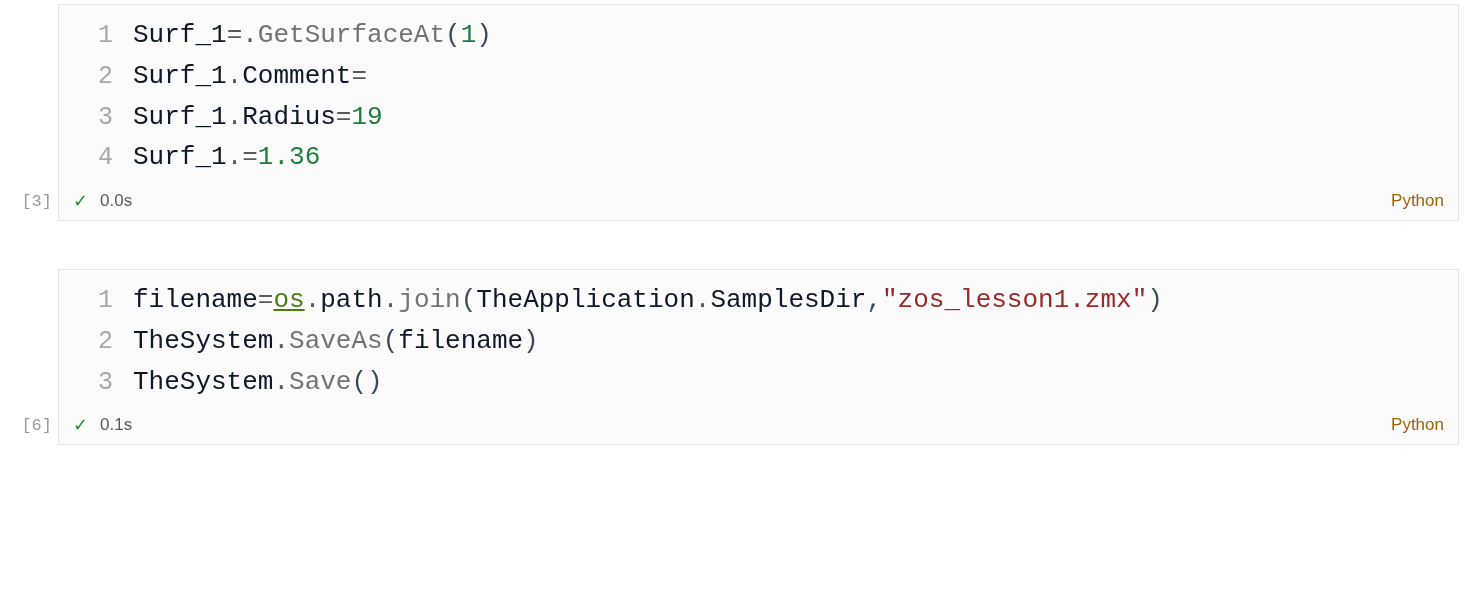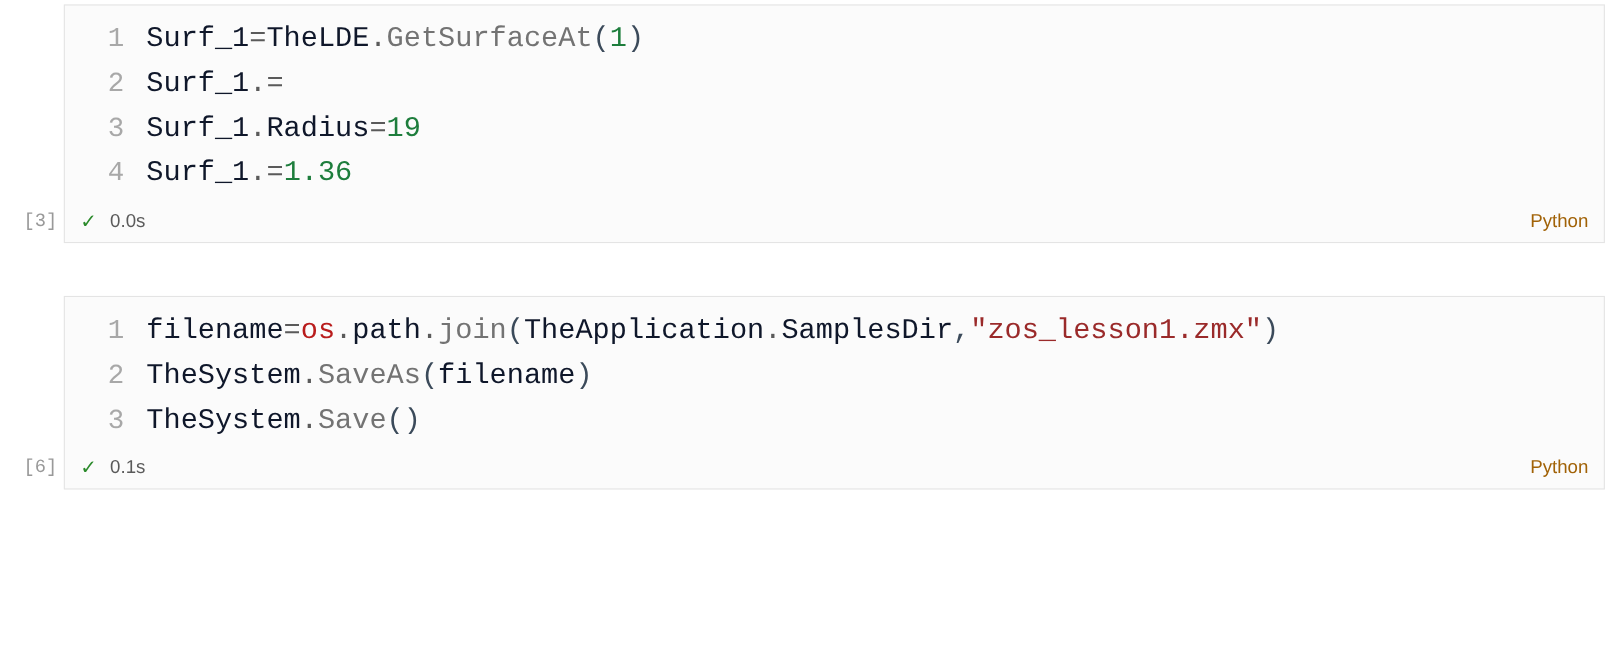--- a/index.html
+++ b/index.html
@@ -55,21 +55,21 @@
       display: inline;
       word-break: break-all;
       white-space: pre-wrap;
     }
     .tk-nm { color: #0f172a; }
     .tk-op { color: #5a5a5a; }
     .tk-fn { color: #737373; }
     .tk-pn { color: #3b4a5a; }
     .tk-num { color: #1d7d3c; }
     .tk-str { color: #9a2a2a; }
-    .tk-key { color: #b91c1c; }
+    .tk-key { color: #4d7c0f; text-decoration: underline; }
     .status-bar {
       display: flex;
       align-items: center;
       justify-content: space-between;
       padding: 6px 14px 8px 14px;
       font-size: 17px;
       color: #5a5a5a;
     }
     .status-left {
       display: flex;
@@ -86,31 +86,31 @@
 <body>
 
 <div class="cell-row">
   <div class="exec-count">[3]</div>
   <div class="cell-body">
     <div class="code-area">
       <div class="line">
         <span class="ln">1</span>
         <span class="tk-nm">Surf_1</span>
           <span class="tk-op"> = </span>
-          <span class="tk-nm">TheLDE</span>
           <span class="tk-op">.</span>
           <span class="tk-fn">GetSurfaceAt</span>
           <span class="tk-pn">(</span>
           <span class="tk-num">1</span>
           <span class="tk-pn">)</span>
       </div>
       <div class="line">
         <span class="ln">2</span>
         <span class="tk-nm">Surf_1</span>
           <span class="tk-op">.</span>
+          <span class="tk-nm">Comment</span>
           <span class="tk-op"> = </span>
       </div>
       <div class="line">
         <span class="ln">3</span>
         <span class="tk-nm">Surf_1</span>
           <span class="tk-op">.</span>
           <span class="tk-nm">Radius</span>
           <span class="tk-op">  = </span>
           <span class="tk-num">19</span>
       </div>

